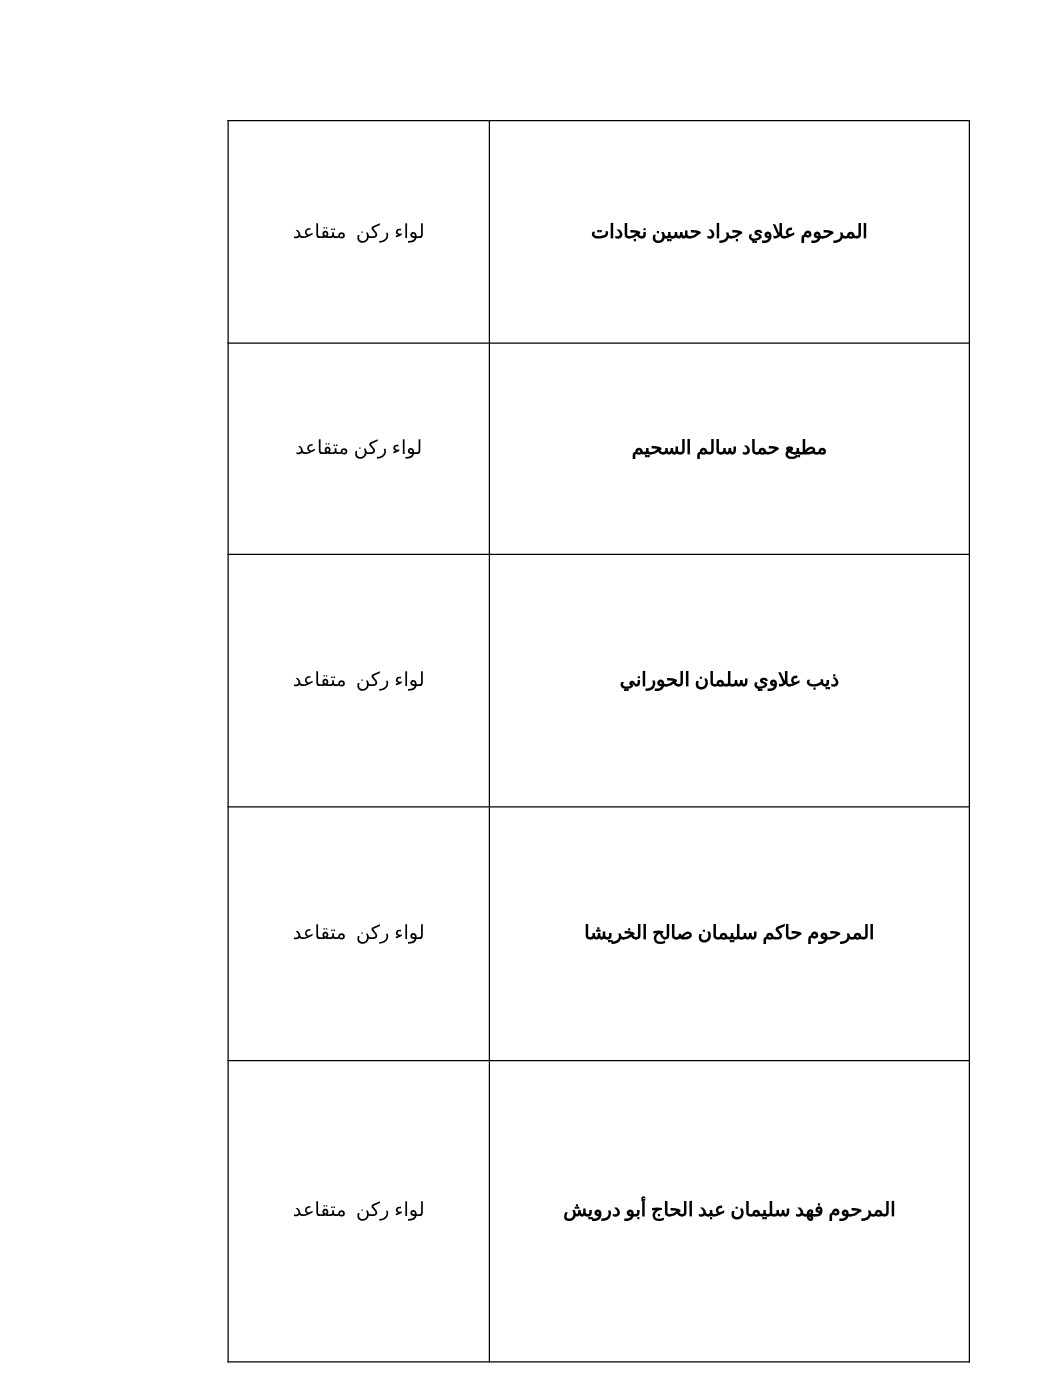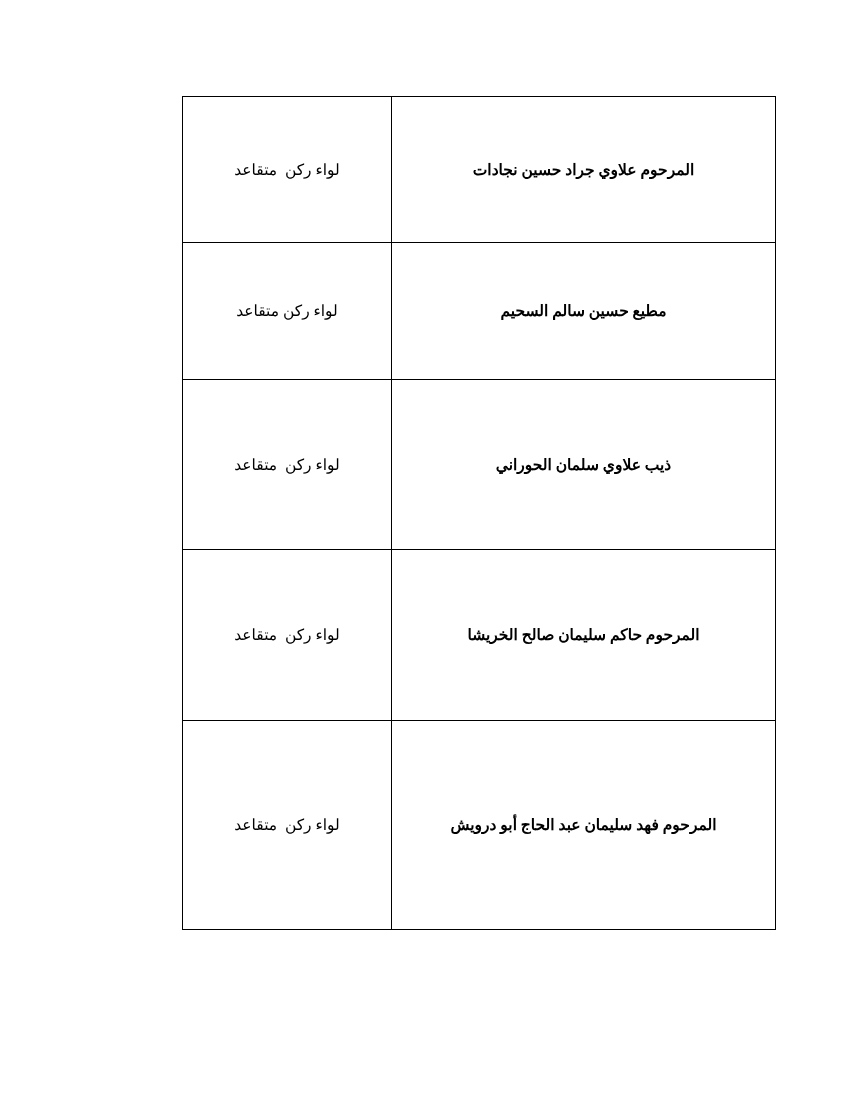--- a/index.html
+++ b/index.html
@@ -27,21 +27,21 @@
     top: 96px;
     left: 182px;
     width: 543px;
     border-collapse: collapse;
     table-layout: fixed;
     direction: rtl;
   }
   .doc-table td {
     border: 1px solid #000000;
     vertical-align: middle;
-    padding: 0 12px;
+    padding: 16px 12px;
     font-size: 15.5px;
     line-height: 1.5;
     text-align: center;
     color: #000000;
   }
   .col-rank {
     width: 184px;
   }
   .col-name {
     width: 359px;
@@ -67,21 +67,21 @@
       <tr class="row-1">
         <td class="col-name">
           <span class="cell-text">المرحوم علاوي جراد حسين نجادات</span>
         </td>
         <td class="col-rank">
           <span class="cell-text">لواء ركن  متقاعد</span>
         </td>
       </tr>
       <tr class="row-2">
         <td class="col-name">
-          <span class="cell-text">مطيع حسين سالم السحيم</span>
+          <span class="cell-text">مطيع حماد سالم السحيم</span>
         </td>
         <td class="col-rank">
           <span class="cell-text">لواء ركن متقاعد</span>
         </td>
       </tr>
       <tr class="row-3">
         <td class="col-name">
           <span class="cell-text">ذيب علاوي سلمان الحوراني</span>
         </td>
         <td class="col-rank">

